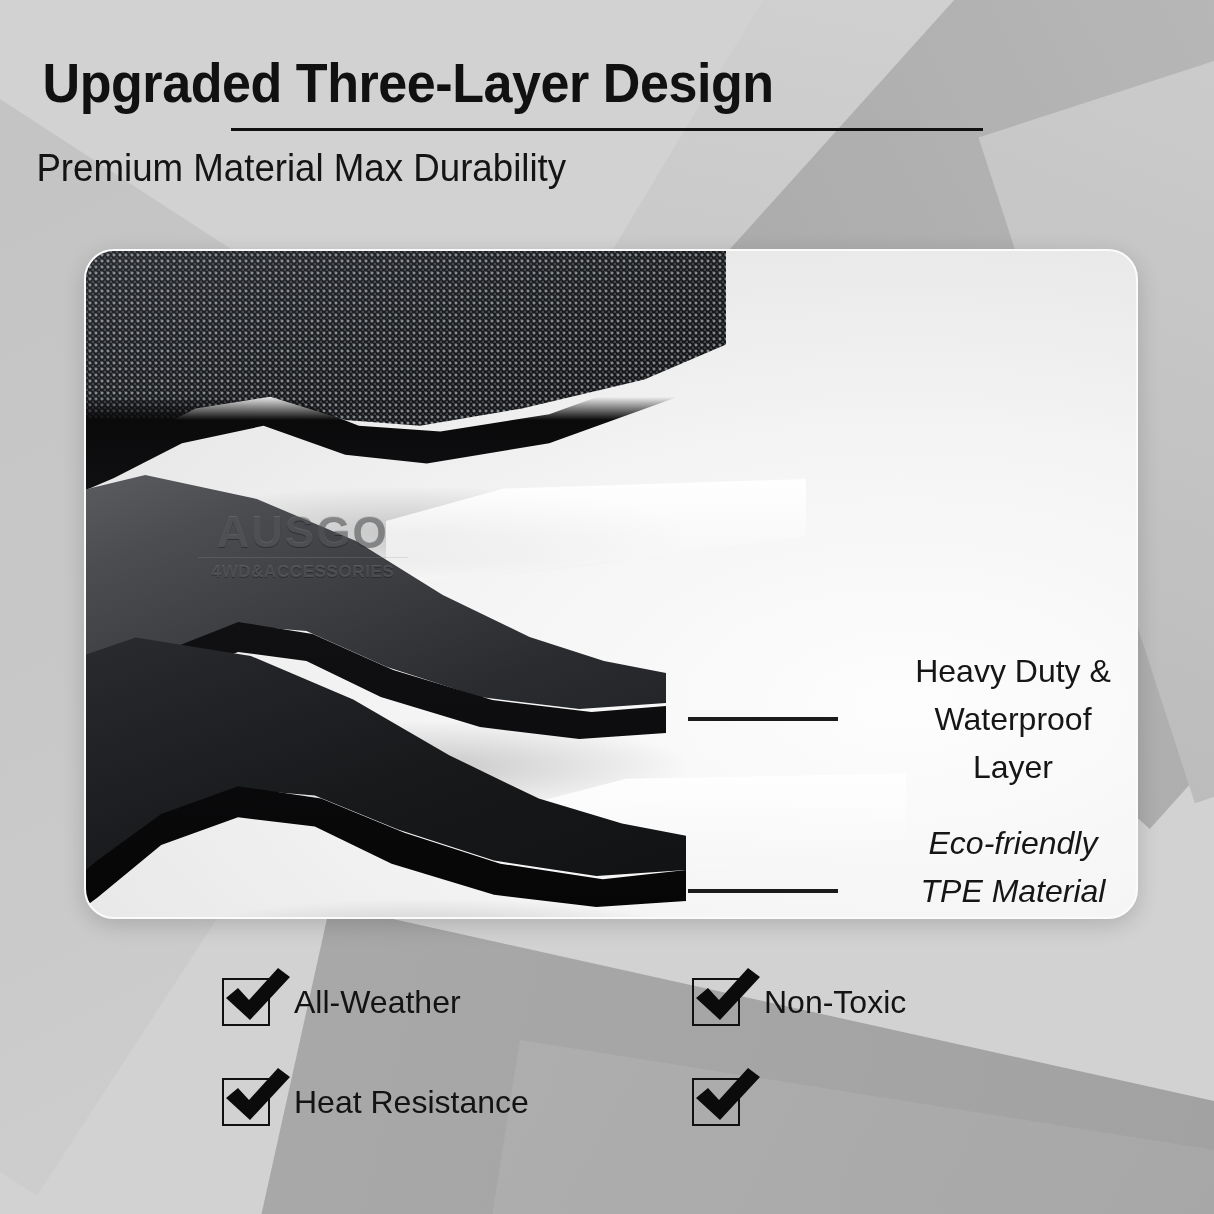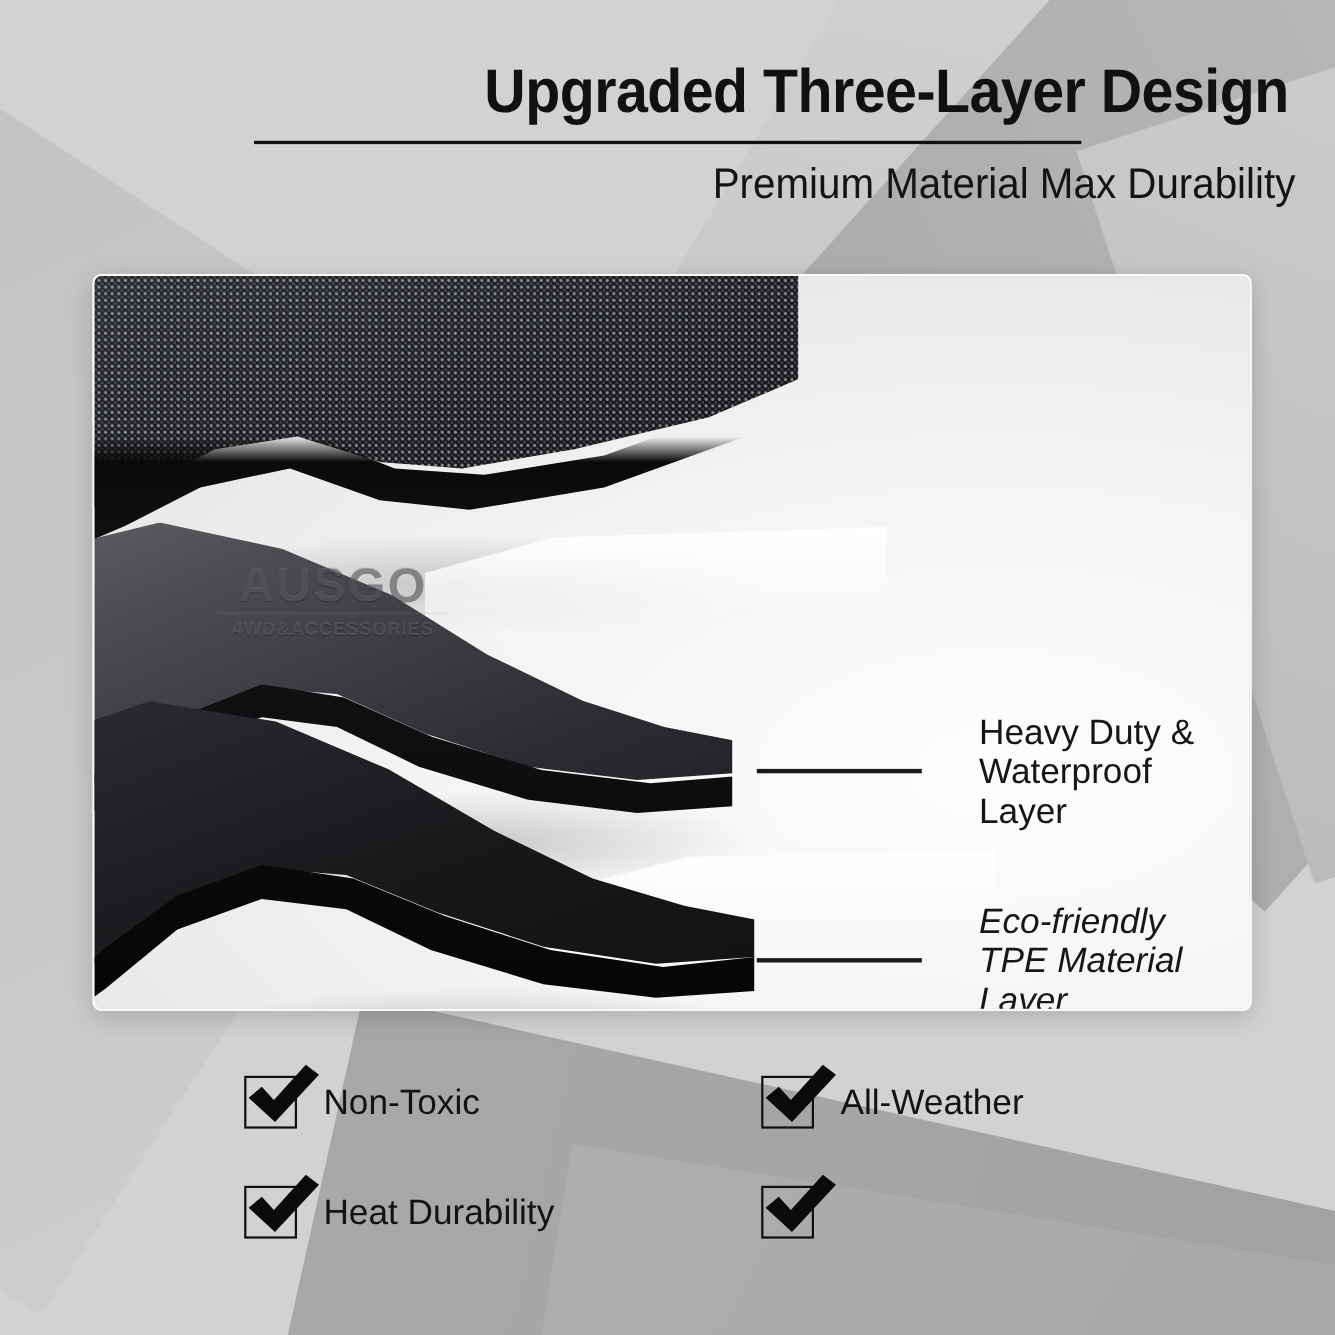--- a/index.html
+++ b/index.html
@@ -58,21 +58,21 @@
     background: linear-gradient(110deg, #b0b0b0 0%, #a5a5a5 100%);
     transform: rotate(9deg);
     transform-origin: 0 0;
     opacity: .75;
   }
 
   
   .header {
     position: absolute;
     left: 0; right: 0; top: 52px;
-    text-align: right;
+    text-align: left;
     z-index: 5;
   }
   .title {
     font-family: "Liberation Sans Narrow", "Liberation Sans", sans-serif;
     font-weight: bold;
     font-size: 56px;
     line-height: 62px;
     letter-spacing: -0.5px;
     color: #111111;
     transform: scaleX(0.93);
@@ -90,21 +90,21 @@
     line-height: 46px;
     color: #141414;
     transform: scaleX(0.94);
   }
 
   
   .panel {
     position: absolute;
     left: 84px; top: 249px;
     width: 1050px; height: 666px;
-    border-radius: 8px;
+    border-radius: 30px;
     border: 2px solid #fbfbfb;
     background:
       radial-gradient(120% 100% at 78% 68%, #fdfdfd 0%, #f4f4f4 40%, #e6e6e6 78%, #dcdcdc 100%);
     box-shadow: 0 6px 22px rgba(0,0,0,.16);
     overflow: hidden;
     z-index: 4;
   }
 
   .layers { position: absolute; inset: 0; }
 
@@ -224,23 +224,23 @@
   }
   .leader {
     width: 150px;
     height: 4px;
     background: #1b1b1b;
     flex: none;
   }
   .callout-text {
     margin-left: 52px;
     font-size: 32px;
-    line-height: 36px;
+    line-height: 48px;
     color: #161616;
-    text-align: left;
+    text-align: center;
     white-space: pre-line;
   }
   .callout-1 { left: 602px; top: 396px; }
   .callout-2 { left: 602px; top: 568px; font-style: italic; }
 
   
   .features {
     position: absolute;
     left: 222px; top: 978px;
     width: 860px;
@@ -339,39 +339,39 @@
   </div>
 
   <div class="features">
 
     <div class="feature">
       <div class="checkbox">
         <svg viewBox="0 0 70 66">
           <polygon points="4,30 16,20 27,32 56,0 68,9 28,52" fill="#0b0b0b"></polygon>
         </svg>
       </div>
-      <div class="feature-label">Non-Toxic</div>
+      <div class="feature-label">All-Weather</div>
     </div>
 
     <div class="feature">
       <div class="checkbox">
         <svg viewBox="0 0 70 66">
           <polygon points="4,30 16,20 27,32 56,0 68,9 28,52" fill="#0b0b0b"></polygon>
         </svg>
       </div>
-      <div class="feature-label">All-Weather</div>
+      <div class="feature-label">Non-Toxic</div>
     </div>
 
     <div class="feature">
       <div class="checkbox">
         <svg viewBox="0 0 70 66">
           <polygon points="4,30 16,20 27,32 56,0 68,9 28,52" fill="#0b0b0b"></polygon>
         </svg>
       </div>
-      <div class="feature-label">Heat Durability</div>
+      <div class="feature-label">Heat Resistance</div>
     </div>
 
     <div class="feature">
       <div class="checkbox">
         <svg viewBox="0 0 70 66">
           <polygon points="4,30 16,20 27,32 56,0 68,9 28,52" fill="#0b0b0b"></polygon>
         </svg>
       </div>
     </div>
 

